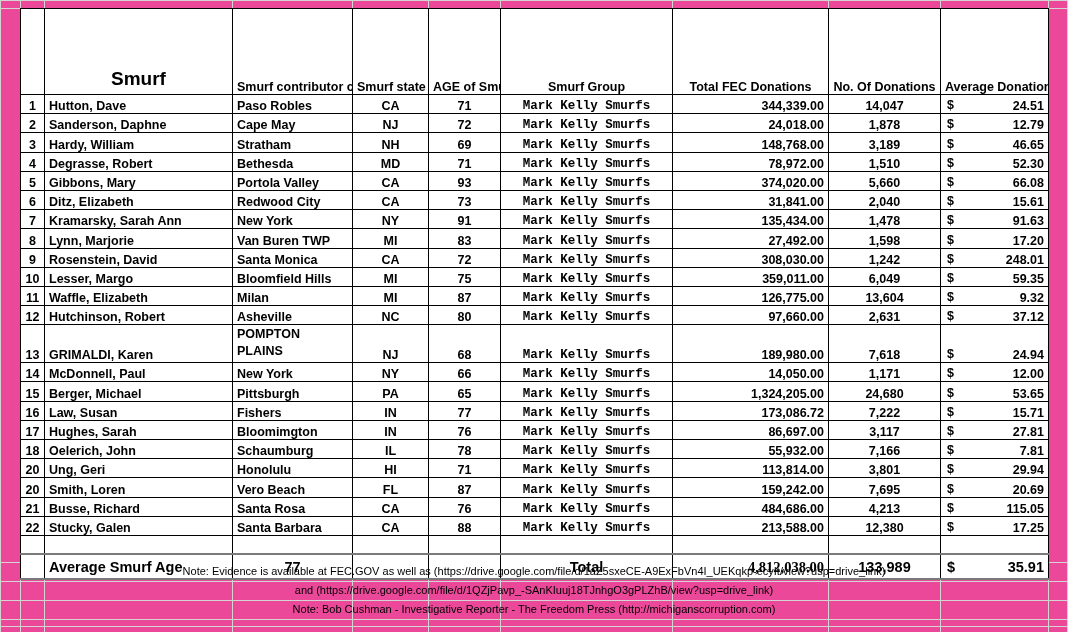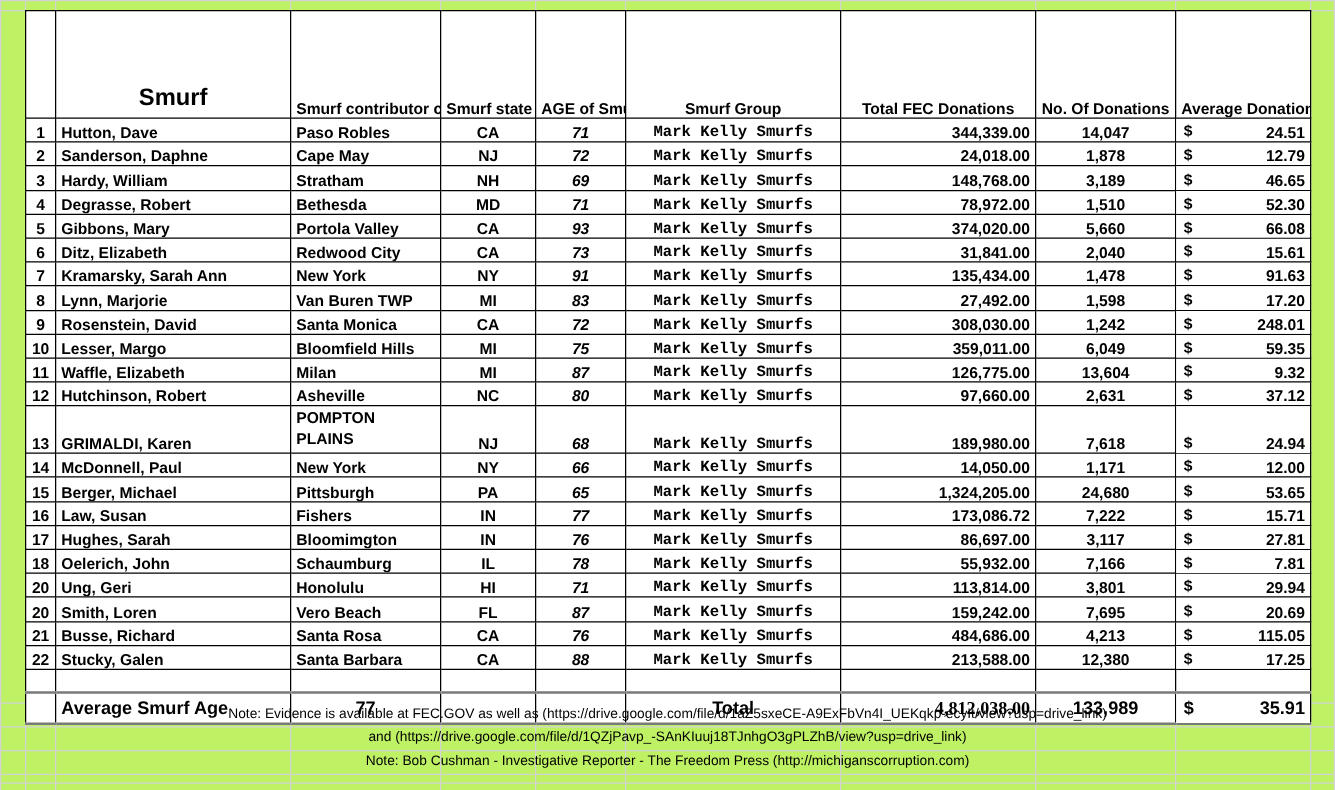--- a/index.html
+++ b/index.html
@@ -11,21 +11,21 @@
     width: 1068px; height: 632px;
     font-family: "Liberation Sans", sans-serif;
     overflow: hidden;
     position: relative;
   }
 
   
   #sheet {
     position: absolute;
     inset: 0;
-    background-color: #bef264;
+    background-color: #ec4899;
   }
   .bg-vline {
     position: absolute;
     top: 0; bottom: 0;
     width: 1px;
     background: #d4d4d4;
   }
   .bg-hline {
     position: absolute;
     left: 0; right: 0;
@@ -87,21 +87,21 @@
     padding-bottom: 5px;
   }
   thead th.h-blank { border-right: 1px solid #000; }
 
   
   tbody td { height: 19.2px; }
   td.num    { text-align: center; }
   td.name   { text-align: left; }
   td.city   { text-align: left; }
   td.state  { text-align: center; }
-  td.age    { text-align: center; font-style: italic; }
+  td.age    { text-align: center; }
   td.group  { text-align: center; font-family: Liberation Mono, monospace; }
   td.total  { text-align: right; padding-right: 10px; }
   td.count  { text-align: center; }
   td.avg    { text-align: right; padding-right: 8px; position: relative; }
   td.avg .dollar {
     position: absolute;
     left: 6px;
     bottom: 1px;
   }
   tr.tall td { height: 38px; }

